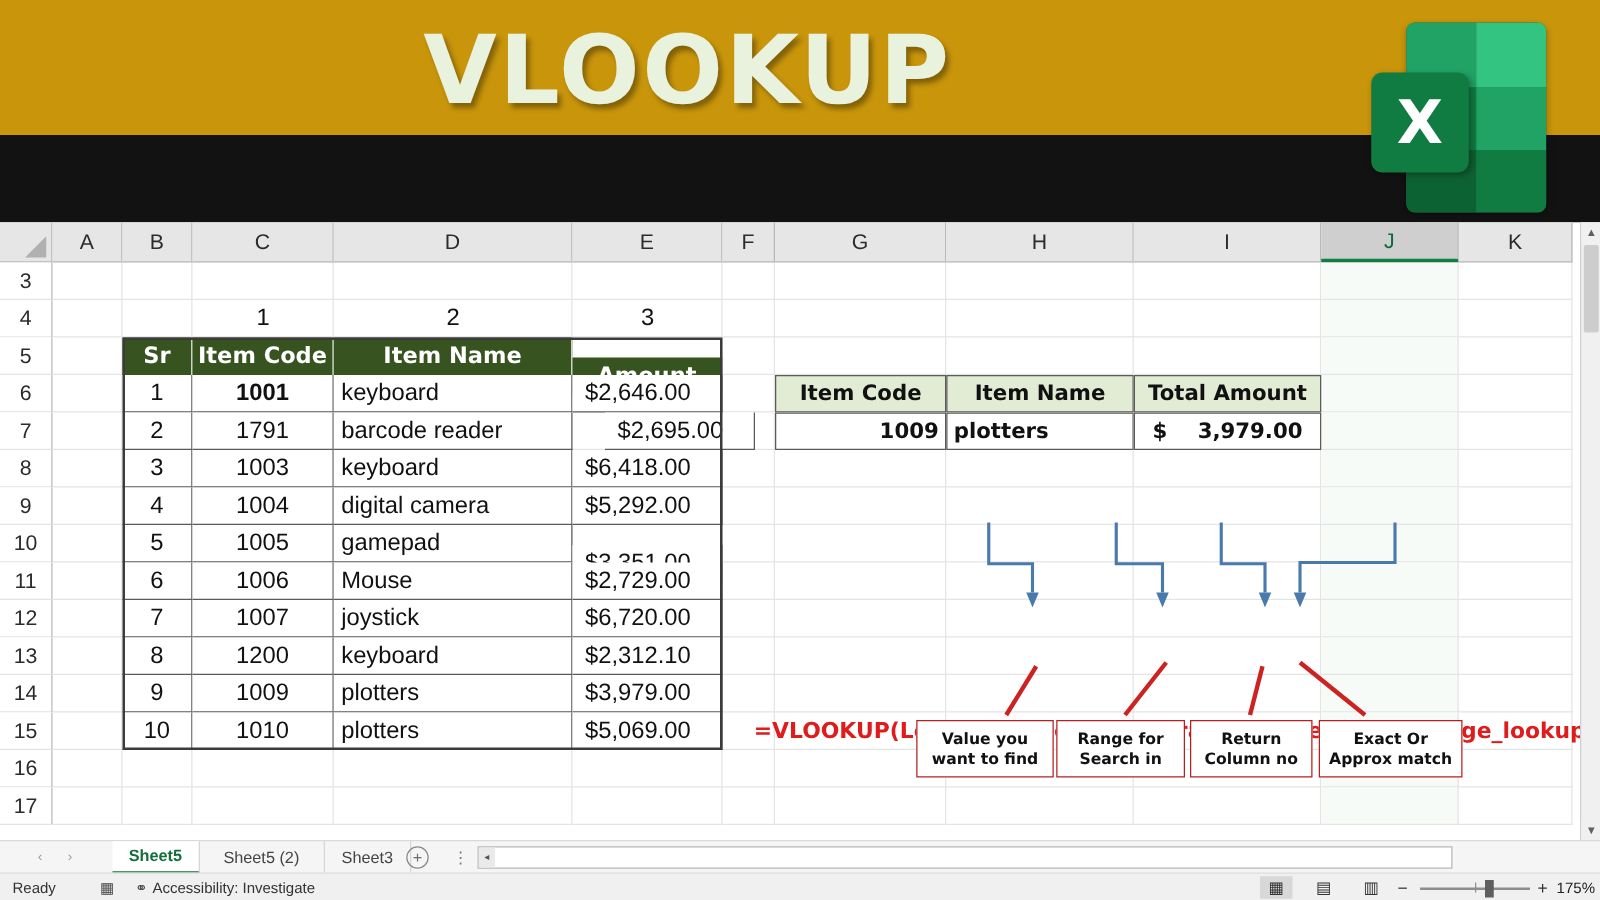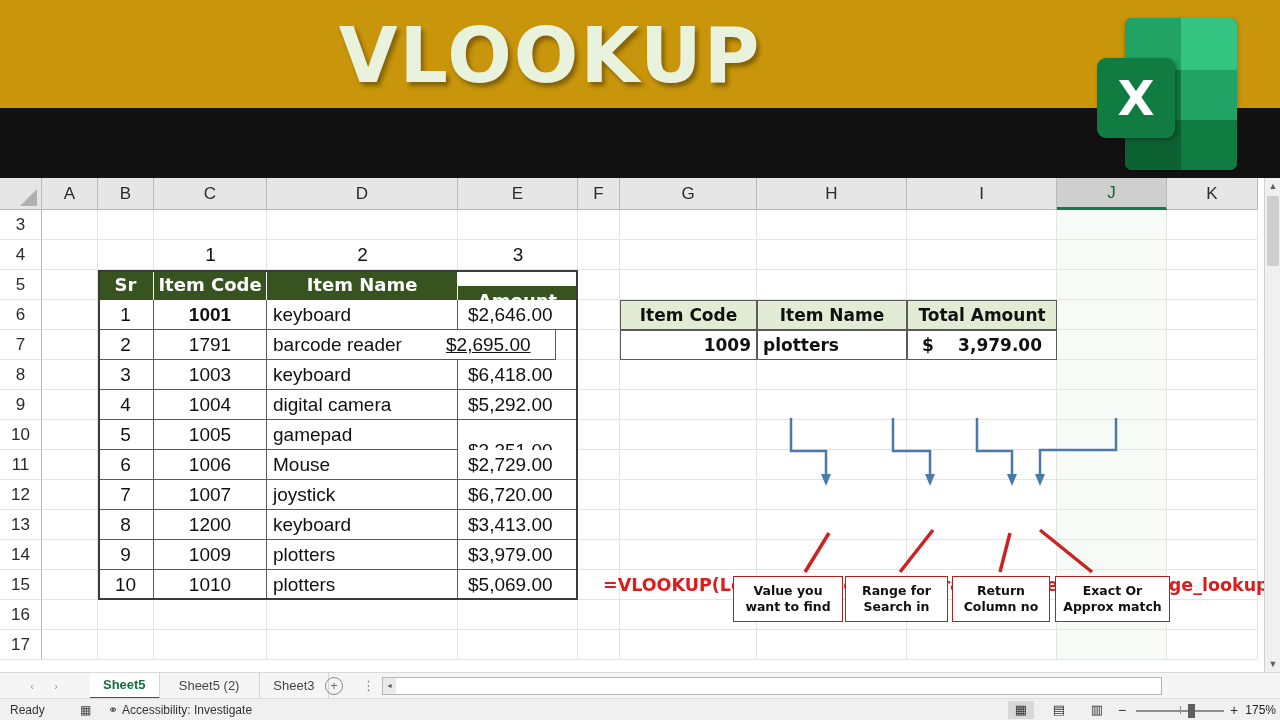--- a/index.html
+++ b/index.html
@@ -423,21 +423,21 @@
         <div class="dt-hdr" style="left: 458px; width: 120px; top: 108px; height: 30px;">Amount</div>
       </div>
     <div id="dt-body">
         <div class="dt-cell c-sr" style="left: 98px; width: 56px; top: 122px;">1</div>
         <div class="dt-cell c-code" style="left: 154px; width: 113px; top: 122px; font-weight: bold;">1001</div>
         <div class="dt-cell c-name" style="left: 267px; width: 191px; top: 122px;">keyboard</div>
         <div class="dt-cell c-amt" style="left: 458px; width: 120px; top: 122px;">$2,646.00</div>
         <div class="dt-cell c-sr" style="left: 98px; width: 56px; top: 152px;">2</div>
         <div class="dt-cell c-code" style="left: 154px; width: 113px; top: 152px;">1791</div>
         <div class="dt-cell c-name" style="left: 267px; width: 191px; top: 152px;">barcode reader</div>
-        <div class="dt-cell c-amt" style="left: 436px; width: 120px; top: 152px; text-decoration: underline;">$2,695.00</div>
+        <div class="dt-cell c-amt" style="left: 484px; width: 120px; top: 152px;">$2,695.00</div>
         <div class="dt-cell c-sr" style="left: 98px; width: 56px; top: 182px;">3</div>
         <div class="dt-cell c-code" style="left: 154px; width: 113px; top: 182px;">1003</div>
         <div class="dt-cell c-name" style="left: 267px; width: 191px; top: 182px;">keyboard</div>
         <div class="dt-cell c-amt" style="left: 458px; width: 120px; top: 182px;">$6,418.00</div>
         <div class="dt-cell c-sr" style="left: 98px; width: 56px; top: 212px;">4</div>
         <div class="dt-cell c-code" style="left: 154px; width: 113px; top: 212px;">1004</div>
         <div class="dt-cell c-name" style="left: 267px; width: 191px; top: 212px;">digital camera</div>
         <div class="dt-cell c-amt" style="left: 458px; width: 120px; top: 212px;">$5,292.00</div>
         <div class="dt-cell c-sr" style="left: 98px; width: 56px; top: 242px;">5</div>
         <div class="dt-cell c-code" style="left: 154px; width: 113px; top: 242px;">1005</div>
@@ -447,21 +447,21 @@
         <div class="dt-cell c-code" style="left: 154px; width: 113px; top: 272px;">1006</div>
         <div class="dt-cell c-name" style="left: 267px; width: 191px; top: 272px;">Mouse</div>
         <div class="dt-cell c-amt" style="left: 458px; width: 120px; top: 272px;">$2,729.00</div>
         <div class="dt-cell c-sr" style="left: 98px; width: 56px; top: 302px;">7</div>
         <div class="dt-cell c-code" style="left: 154px; width: 113px; top: 302px;">1007</div>
         <div class="dt-cell c-name" style="left: 267px; width: 191px; top: 302px;">joystick</div>
         <div class="dt-cell c-amt" style="left: 458px; width: 120px; top: 302px;">$6,720.00</div>
         <div class="dt-cell c-sr" style="left: 98px; width: 56px; top: 332px;">8</div>
         <div class="dt-cell c-code" style="left: 154px; width: 113px; top: 332px;">1200</div>
         <div class="dt-cell c-name" style="left: 267px; width: 191px; top: 332px;">keyboard</div>
-        <div class="dt-cell c-amt" style="left: 458px; width: 120px; top: 332px;">$3,413.00</div>
+        <div class="dt-cell c-amt" style="left: 458px; width: 120px; top: 332px;">$2,312.10</div>
         <div class="dt-cell c-sr" style="left: 98px; width: 56px; top: 362px;">9</div>
         <div class="dt-cell c-code" style="left: 154px; width: 113px; top: 362px;">1009</div>
         <div class="dt-cell c-name" style="left: 267px; width: 191px; top: 362px;">plotters</div>
         <div class="dt-cell c-amt" style="left: 458px; width: 120px; top: 362px;">$3,979.00</div>
         <div class="dt-cell c-sr" style="left: 98px; width: 56px; top: 392px;">10</div>
         <div class="dt-cell c-code" style="left: 154px; width: 113px; top: 392px;">1010</div>
         <div class="dt-cell c-name" style="left: 267px; width: 191px; top: 392px;">plotters</div>
         <div class="dt-cell c-amt" style="left: 458px; width: 120px; top: 392px;">$5,069.00</div>
         <div class="dt" style="left: 98px; top: 92px; width: 480px; height: 330px;"></div>
       </div>

